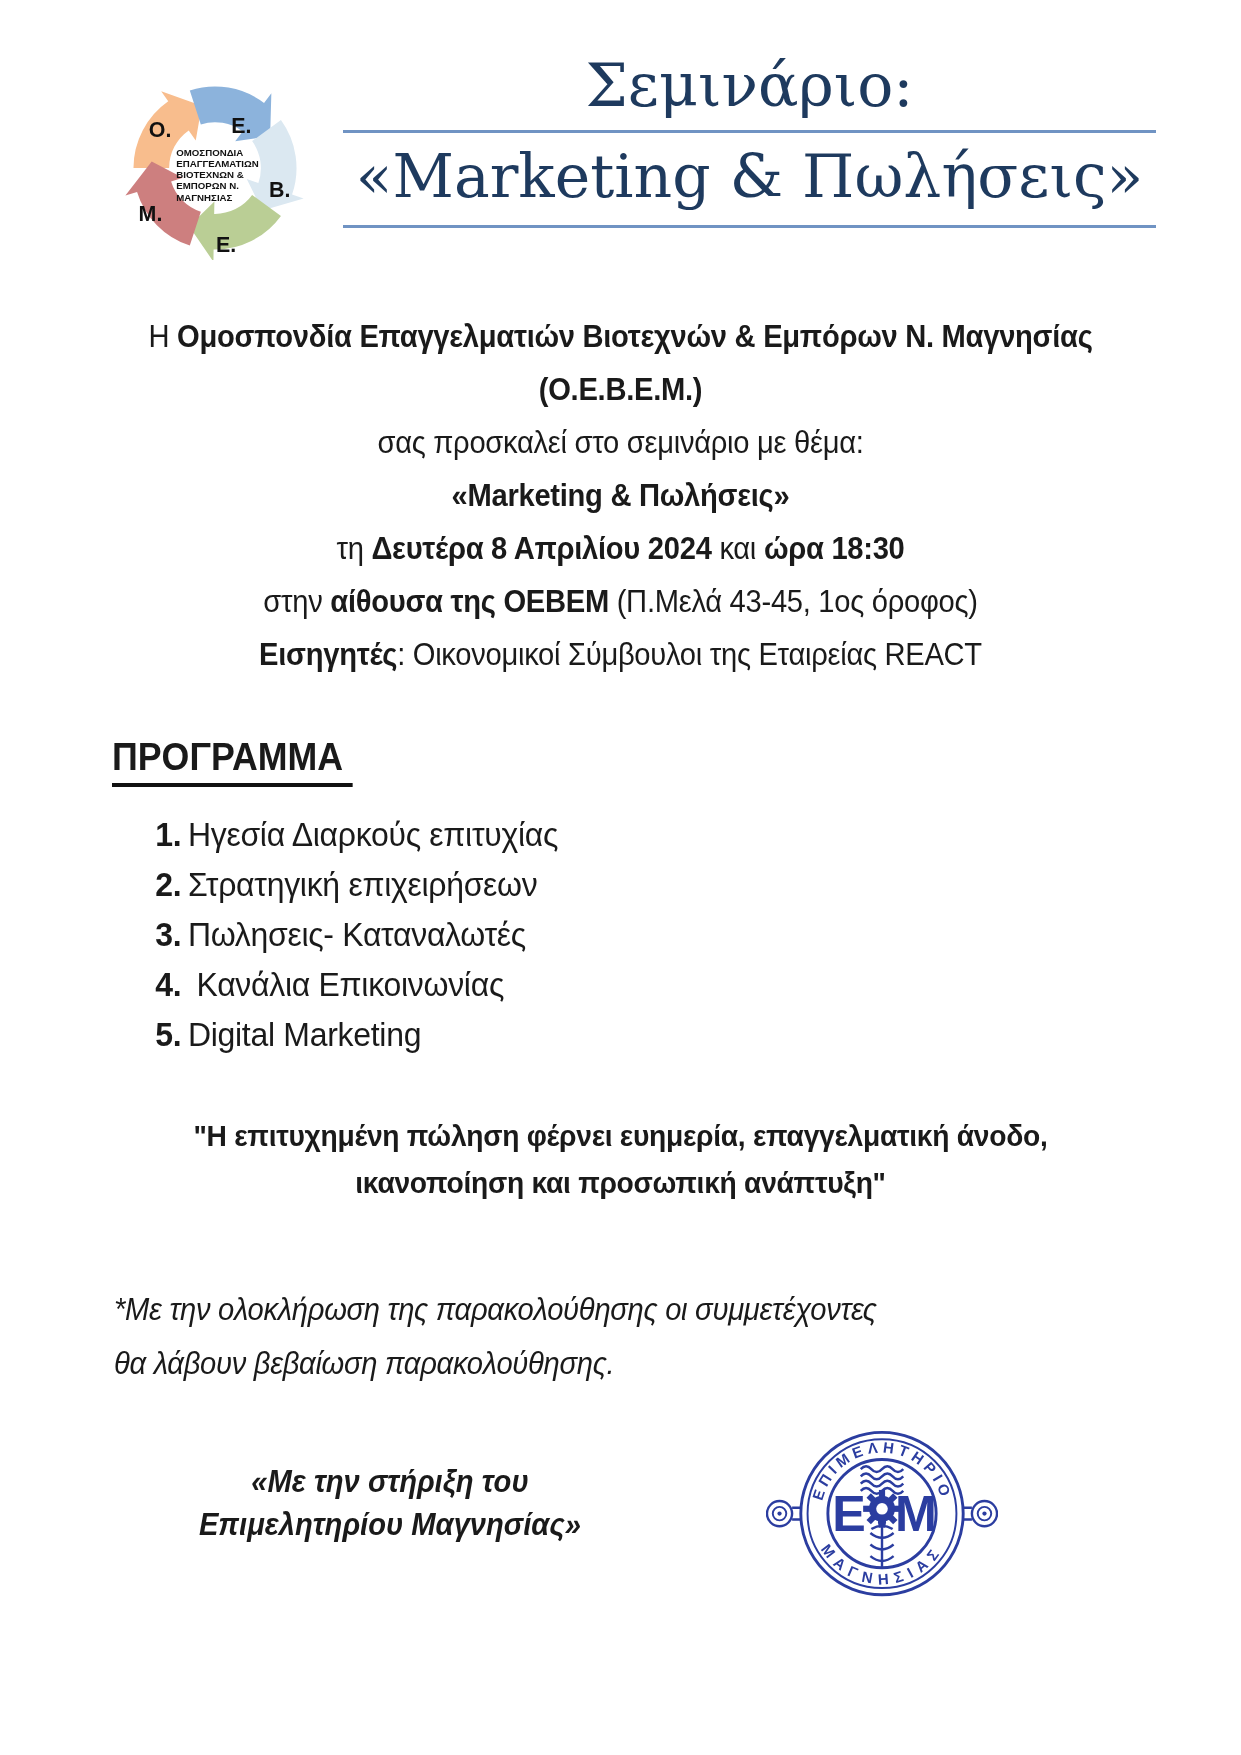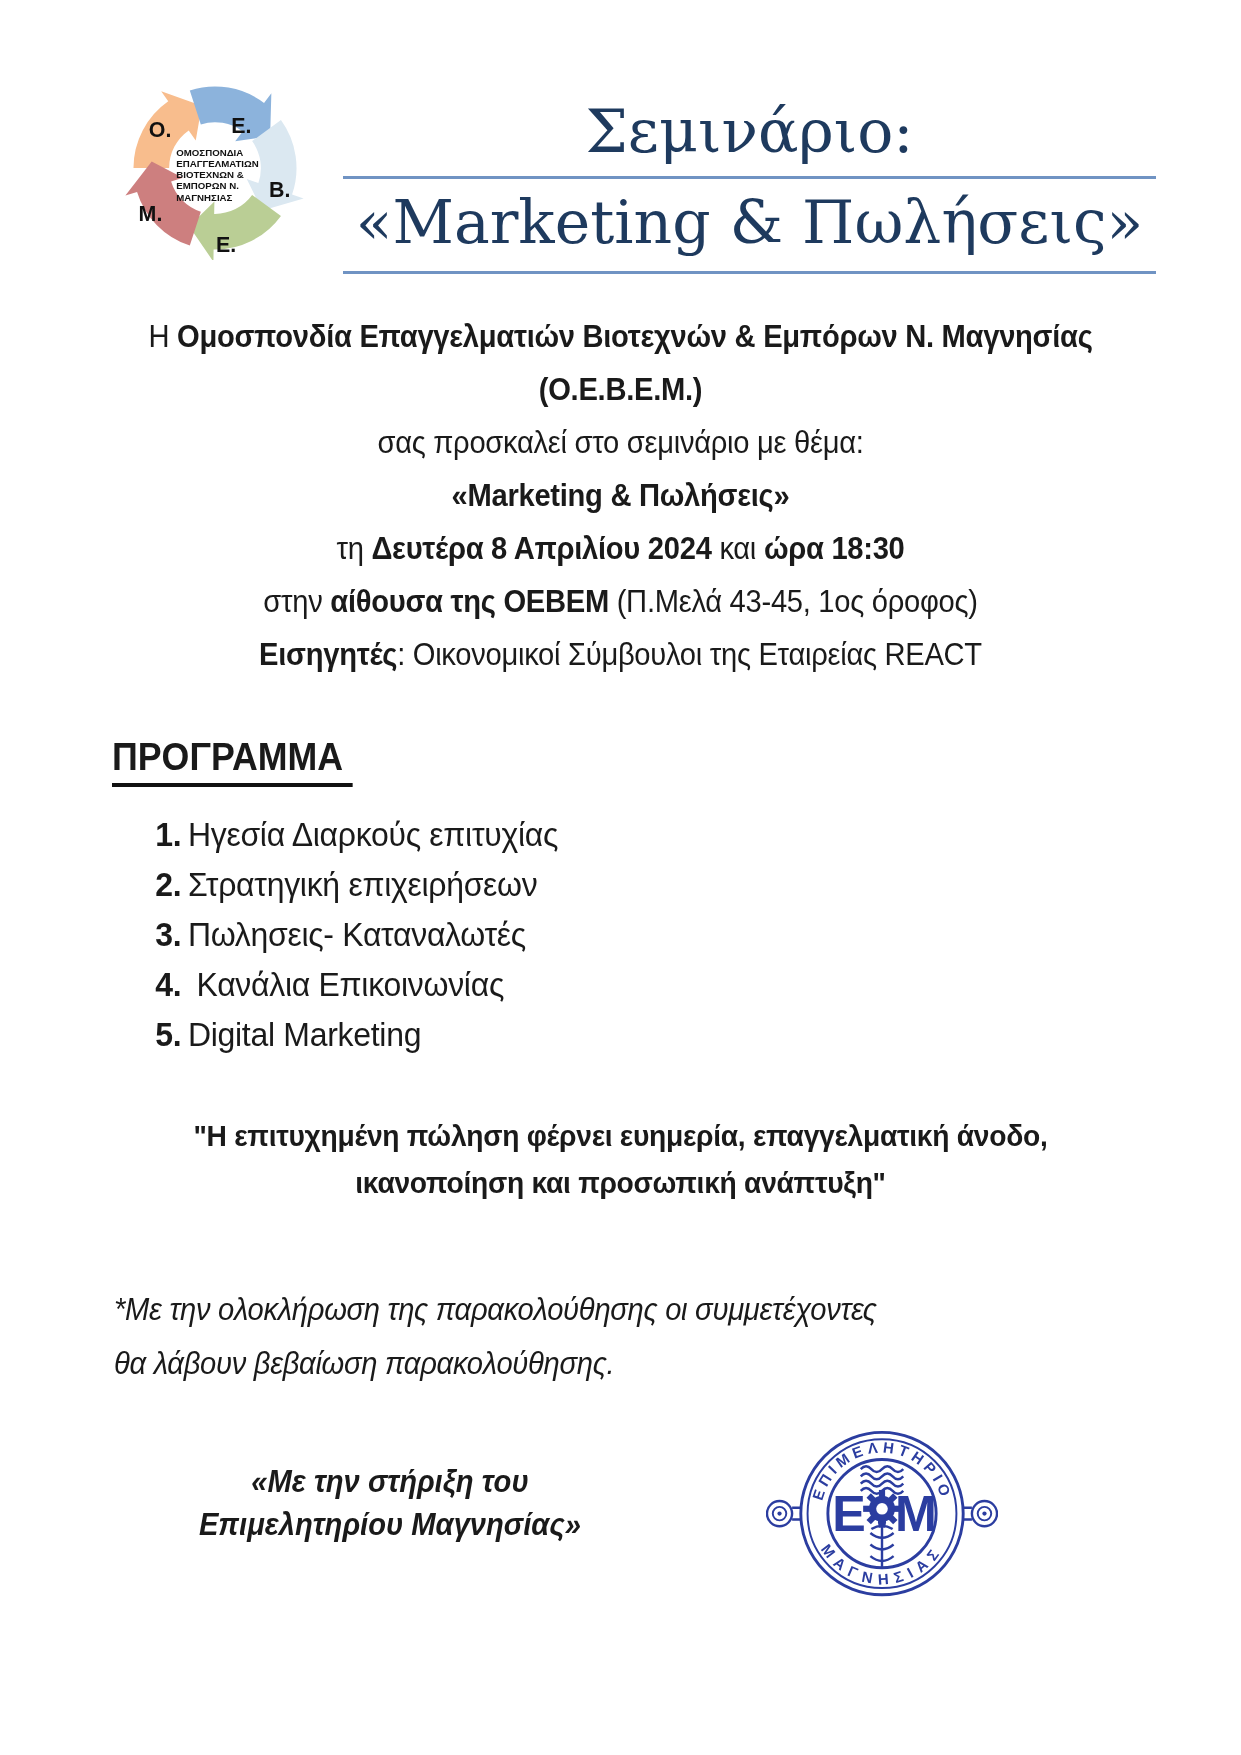--- a/index.html
+++ b/index.html
@@ -6,21 +6,21 @@
   .page{
     position:relative;width:1241px;height:1755px;background:#ffffff;
     margin:0 auto;overflow:hidden;
     font-family:"Liberation Sans",sans-serif;color:#1a1a1a;
   }
   
   .oebem{position:absolute;left:108px;top:74px;width:214px;height:186px;}
   .titleblock{position:absolute;left:343px;top:52px;width:813px;}
   .title,.subtitle{
     font-family:"DejaVu Serif","Liberation Serif",serif;
-    color:#1e3a5e;text-align:center;white-space:nowrap;margin-top:46px;
+    color:#1e3a5e;text-align:center;white-space:nowrap;
   }
   .title{font-size:60px;line-height:66px;}
   .subtitle{font-size:60px;line-height:66px;margin-top:10px;}
   .rule{height:3px;background:#7093c3;margin-top:12px;}
   .rule2{margin-top:16px;}
   
   .cond{transform:scaleX(0.94);transform-origin:50% 50%;}
   .cond-l{transform:scaleX(0.94);transform-origin:0 50%;}
   
   .intro{

